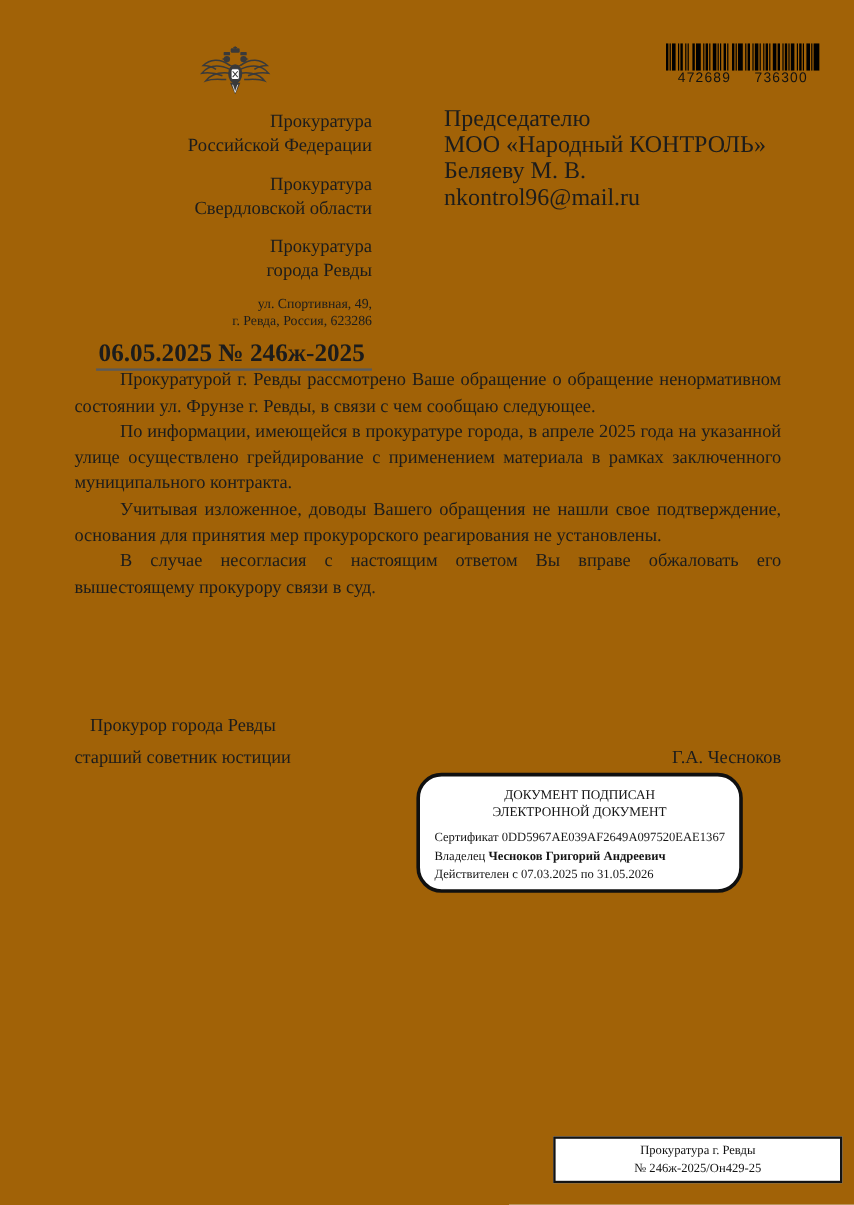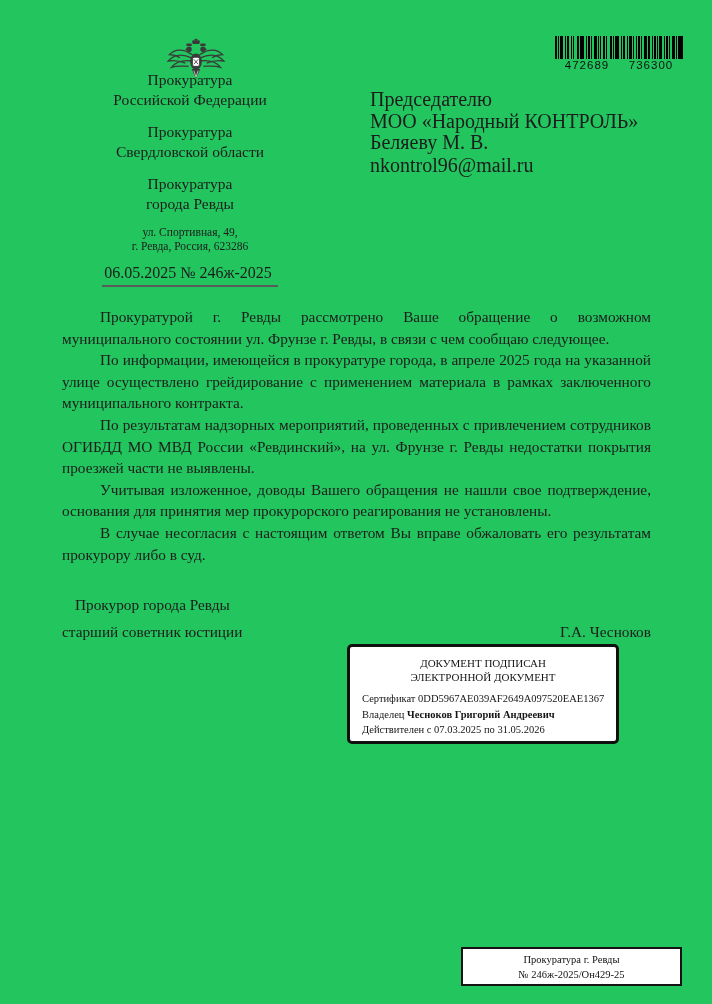--- a/index.html
+++ b/index.html
@@ -1,62 +1,62 @@
 <!DOCTYPE html>
 <html><head>
 <meta charset="utf-8">
 <style>
   * { margin:0; padding:0; box-sizing:border-box; }
   html,body { background:#e8e8e8; }
   .page {
     position:relative; width:712px; height:1004px; margin:0 auto;
-    background:#22c55e; color:#1c1c1c;
+    background:#a16207; color:#1c1c1c;
     font-family:"Liberation Serif", serif;
     overflow:hidden;
   }
 
   
   .emblem { position:absolute; left:164px; top:30px; width:64px; height:62px; }
   .emblem svg { width:100%; height:100%; }
 
   
   .barcode { position:absolute; left:555px; top:36px; width:128px; }
   .barcode svg { display:block; width:128px; height:23px; }
   .barcode-digits { display:flex; justify-content:space-around; margin-top:0px;
     font-family:"Liberation Sans", sans-serif; font-size:11.5px; color:#111; letter-spacing:1px; }
 
   
-  .header-left { position:absolute; left:70px; top:70px; width:240px; text-align:center; }
+  .header-left { position:absolute; left:70px; top:92px; width:240px; text-align:right; }
   .org-block { margin-bottom:13px; font-size:15.5px; line-height:19.5px; }
   .addr { margin-top:5px; font-size:11.5px; line-height:13.5px; }
-  .ref-line { display:inline-block; margin-top:10px; font-size:16px; line-height:19px;
-    padding:0 6px 3px 2px; border-bottom:2px solid #5a5a5a; }
+  .ref-line { display:inline-block; margin-top:10px; font-size:21px; line-height:19px;
+    padding:0 6px 3px 2px; border-bottom:2px solid #5a5a5a;font-weight:bold; }
 
   
   .recipient { position:absolute; left:370px; top:89px; width:300px; font-size:20px; line-height:21.5px; }
   .recipient .email { margin-top:1px; }
 
   
   .body-text { position:absolute; left:62px; top:306px; width:589px; }
   .body-text p { font-size:15.3px; line-height:21.6px; text-align:justify; text-indent:38px; }
 
   
   .sig-position { position:absolute; left:75px; top:596px; font-size:15.3px; }
   .sig-row { position:absolute; left:62px; top:623px; width:589px; display:flex;
     justify-content:space-between; font-size:15.3px; }
 
   
   .stamp { position:absolute; left:347px; top:644px; width:272px; height:100px;
-    border:3px solid #101010; border-radius:5px; background:#fff; }
+    border:3px solid #101010; border-radius:21px; background:#fff; }
   .stamp-title { margin-top:9px; text-align:center; font-size:11px; line-height:14px; color:#151515; }
   .stamp-lines { margin:7px 0 3px 12px; font-size:10.5px; line-height:15.5px; color:#151515; }
   .stamp-owner-name { font-weight:bold; }
 
   
-  .footer-box { position:absolute; left:461px; top:947px; width:221px; height:39px;
+  .footer-box { position:absolute; left:461px; top:947px; width:241px; height:39px;
     border:2px solid #141414; background:#fff; text-align:center; padding-top:4px;
     font-size:10.5px; line-height:14.5px; color:#111; }
 </style>
 </head>
 <body>
 
 <div class="page">
 
   <div class="emblem">
     <svg viewBox="0 0 120 84" aria-hidden="true">
@@ -119,25 +119,24 @@
   </div>
 
   <div class="recipient">
     <div>Председателю</div>
     <div>МОО «Народный КОНТРОЛЬ»</div>
     <div>Беляеву М. В.</div>
     <div class="email">nkontrol96@mail.ru</div>
   </div>
 
   <div class="body-text">
-    <p>Прокуратурой г. Ревды рассмотрено Ваше обращение о возможном муниципального состоянии ул. Фрунзе г. Ревды, в связи с чем сообщаю следующее.</p>
+    <p>Прокуратурой г. Ревды рассмотрено Ваше обращение о обращение ненормативном состоянии ул. Фрунзе г. Ревды, в связи с чем сообщаю следующее.</p>
     <p>По информации, имеющейся в прокуратуре города, в апреле 2025 года на указанной улице осуществлено грейдирование с применением материала в рамках заключенного муниципального контракта.</p>
-    <p>По результатам надзорных мероприятий, проведенных с привлечением сотрудников ОГИБДД МО МВД России «Ревдинский», на ул. Фрунзе г. Ревды недостатки покрытия проезжей части не выявлены.</p>
     <p>Учитывая изложенное, доводы Вашего обращения не нашли свое подтверждение, основания для принятия мер прокурорского реагирования не установлены.</p>
-    <p>В случае несогласия с настоящим ответом Вы вправе обжаловать его результатам прокурору либо в суд.</p>
+    <p>В случае несогласия с настоящим ответом Вы вправе обжаловать его вышестоящему прокурору связи в суд.</p>
   </div>
 
   <div class="sig-position">Прокурор города Ревды</div>
   <div class="sig-row">
     <span>старший советник юстиции</span>
     <span>Г.А. Чесноков</span>
   </div>
 
   <div class="stamp">
     <div class="stamp-title">

